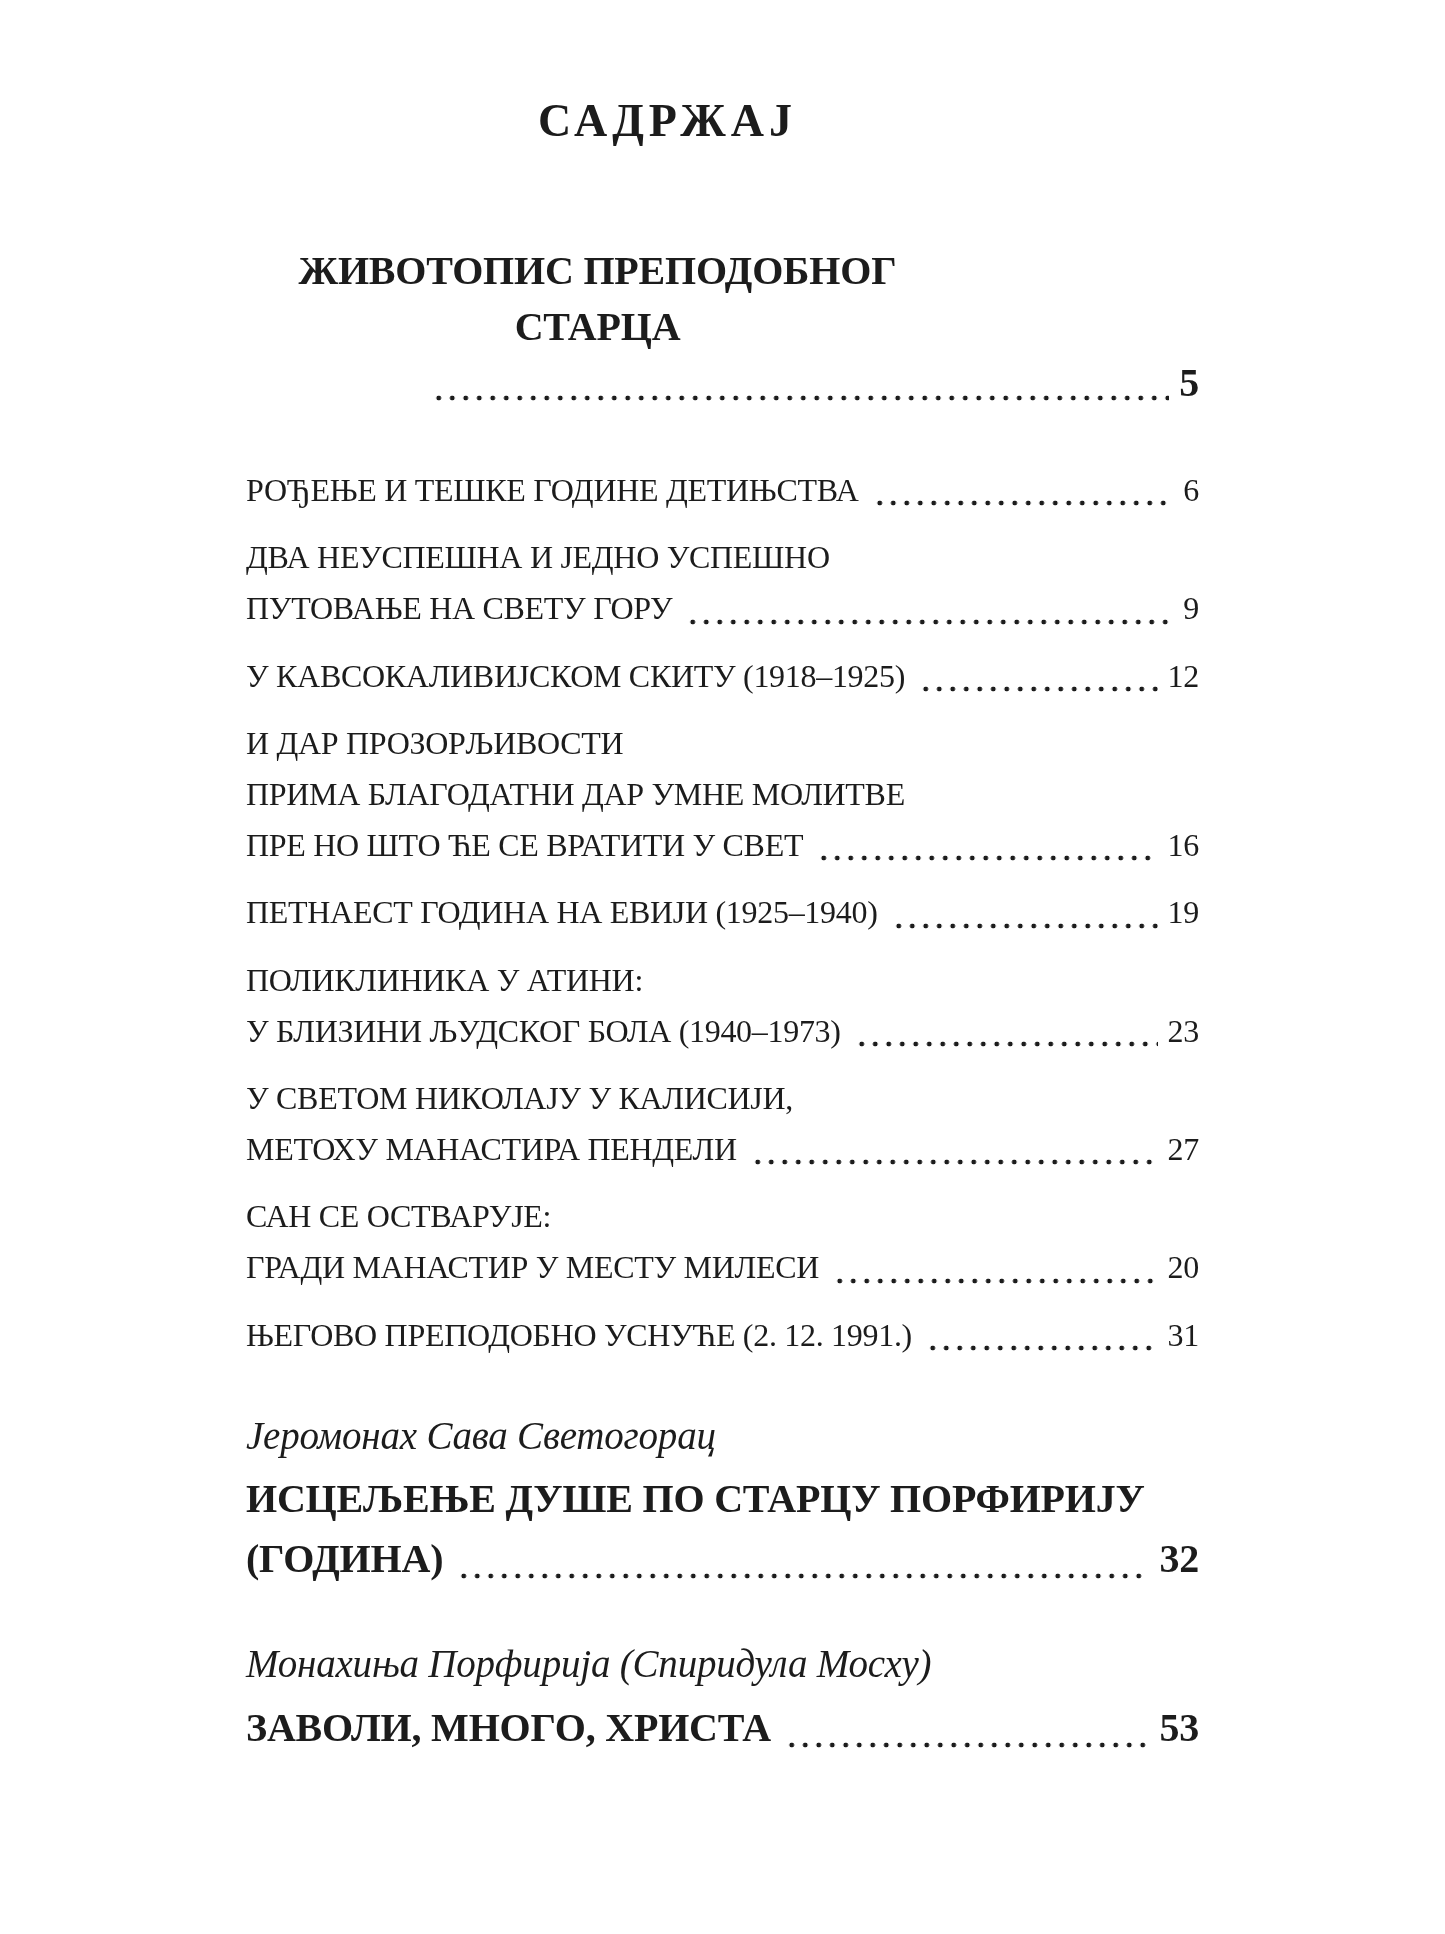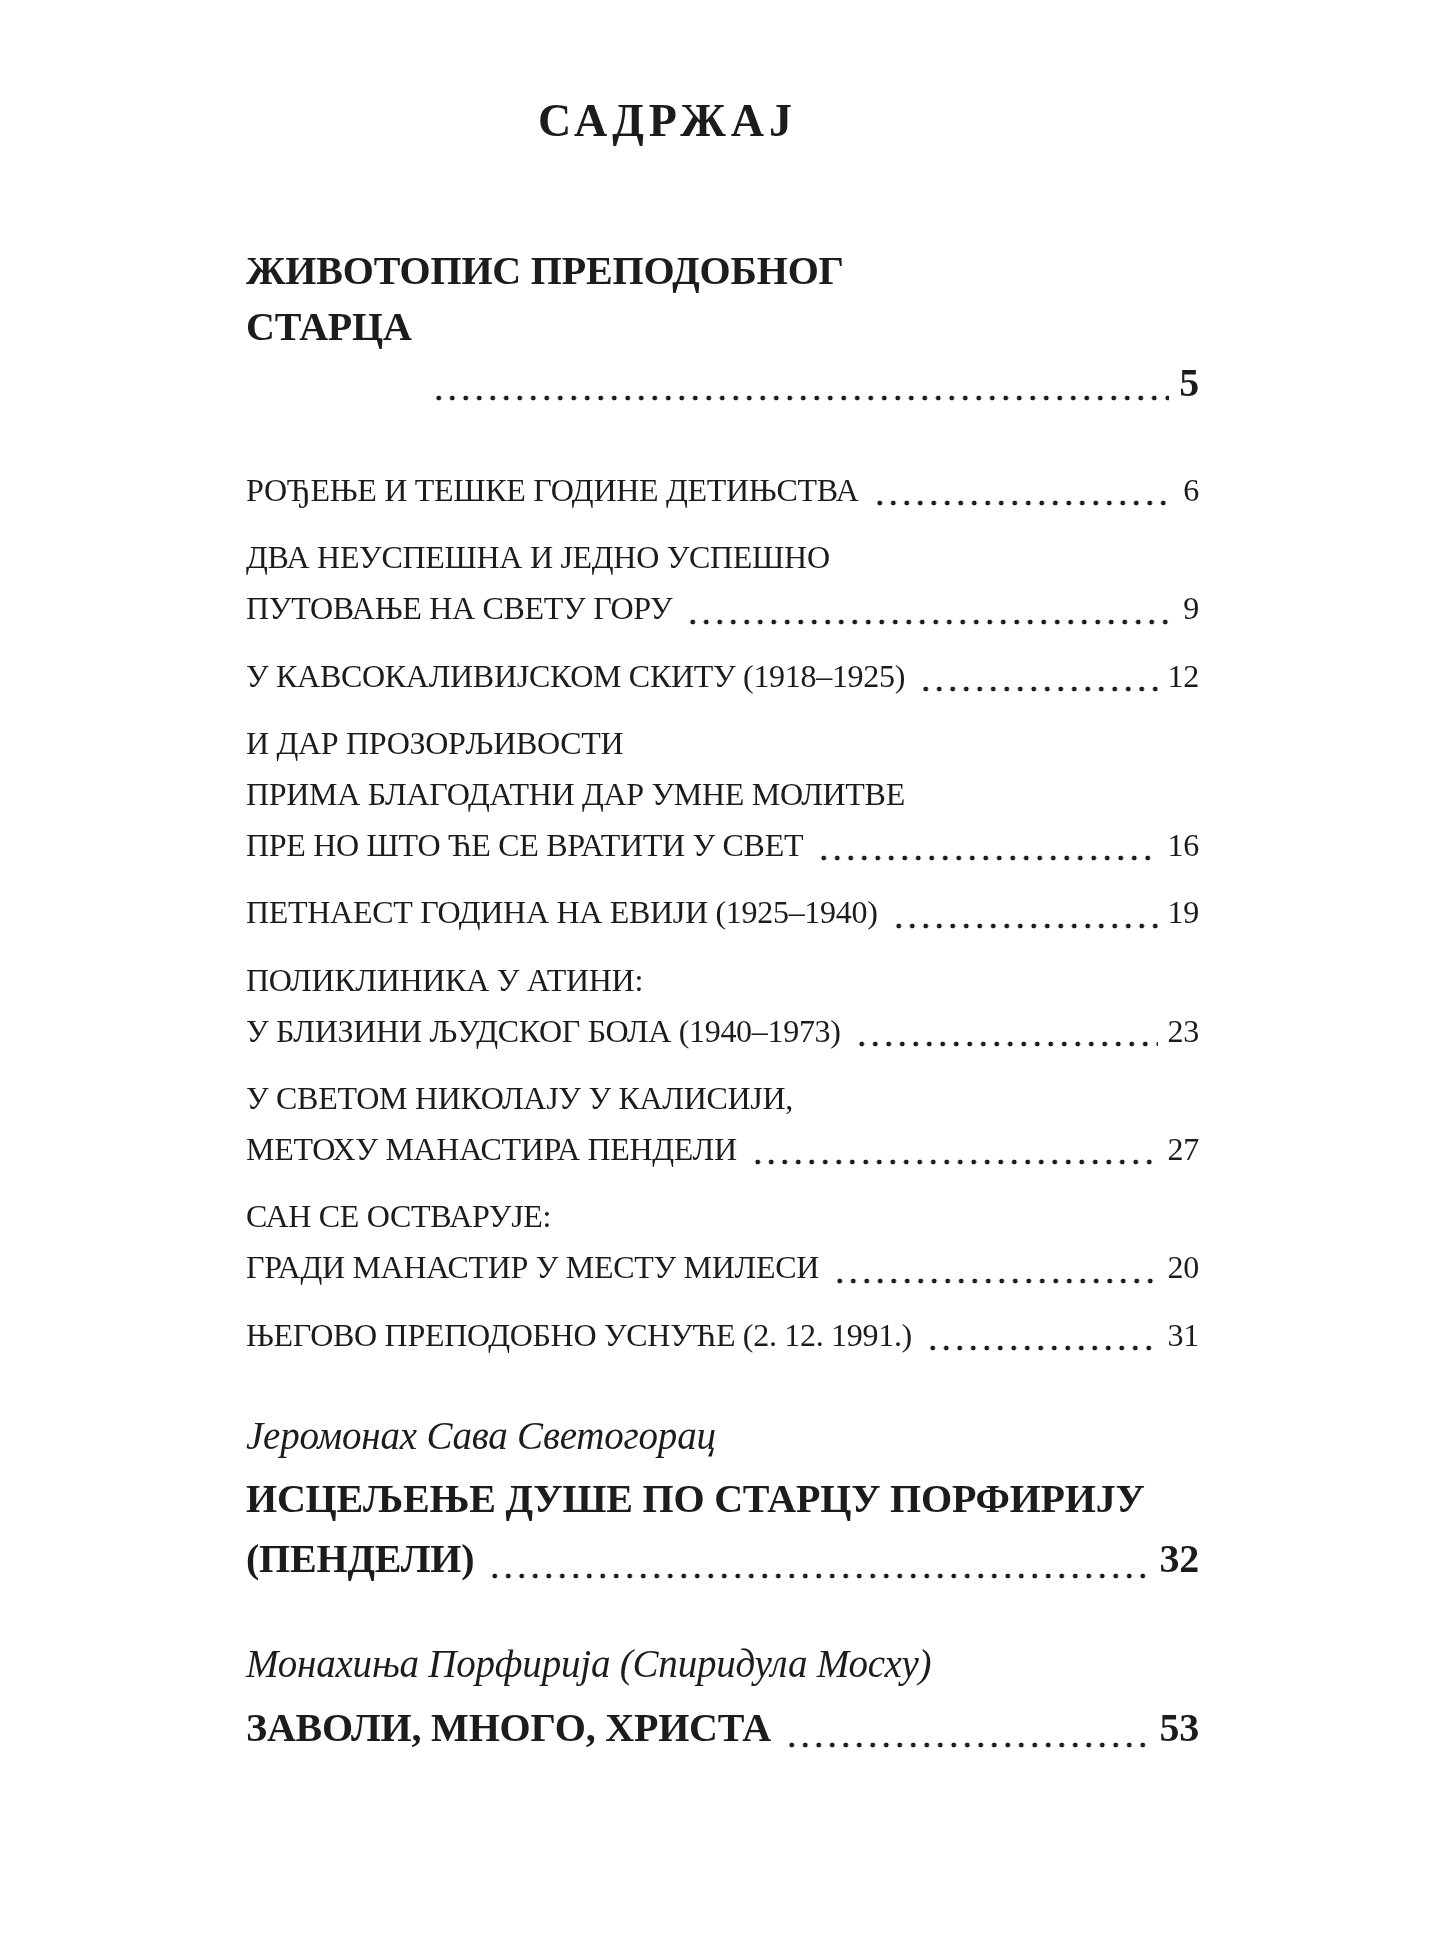--- a/index.html
+++ b/index.html
@@ -24,21 +24,21 @@
     margin: 26px 0 96px 0;
   }
 
   .main-heading {
     font-size: 40px;
     font-weight: bold;
     line-height: 1.4;
     margin-bottom: 54px;
     letter-spacing: -0.2px;
   }
-  .mh1 { text-align: left; padding-right: 250px; }
+  .mh1 { text-align: center; padding-right: 250px; }
   .mh-spacer { width: 172px; flex: 0 0 auto; }
   .smallcaps { font-variant: small-caps; }
 
   .row { display: flex; }
 
   .leader {
     flex: 1 1 auto;
     margin: 0 10px 0 12px;
     background-image: radial-gradient(circle, #1c1c1c 2.1px, rgba(0,0,0,0) 2.7px);
     background-size: 13.5px 6px;
@@ -162,21 +162,21 @@
       <span>ЊЕГОВО ПРЕПОДОБНО УСНУЋЕ (2. 12. 1991.)</span>
       <span class="leader"></span>
       <span class="page-num">31</span>
     </div>
   </div>
 
   <div class="section">
     <div class="author">Јеромонах Сава Светогорац</div>
     <div class="section-title">ИСЦЕЉЕЊЕ ДУШЕ ПО СТАРЦУ ПОРФИРИЈУ</div>
     <div class="row section-title">
-      <span>(ПЕНДЕЛИ)</span>
+      <span>(ГОДИНА)</span>
       <span class="leader"></span>
       <span class="page-num">32</span>
     </div>
   </div>
 
   <div class="section">
     <div class="author">Монахиња Порфирија (Спиридула Мосху)</div>
     <div class="row section-title">
       <span>ЗАВОЛИ, МНОГО, ХРИСТА</span>
       <span class="leader"></span>

